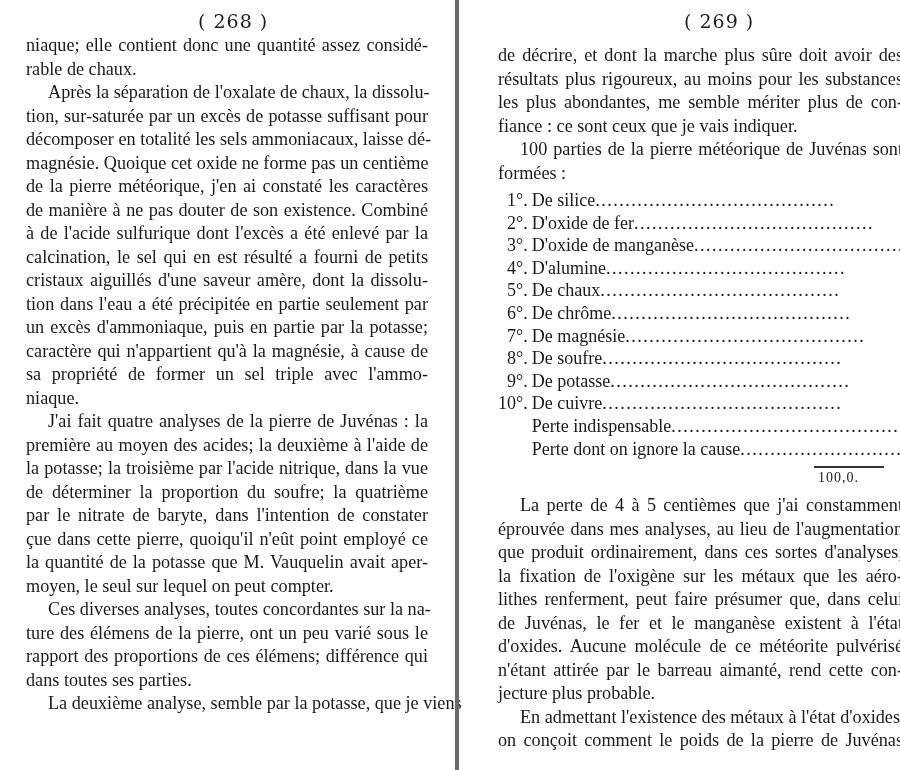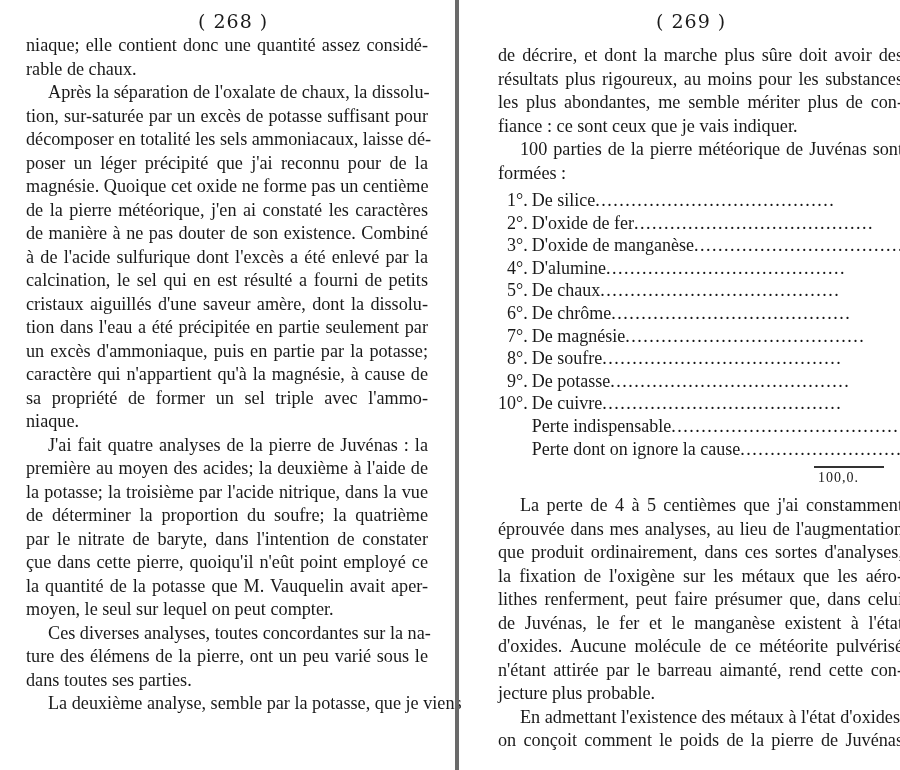--- a/index.html
+++ b/index.html
@@ -4,21 +4,21 @@
 <style>
   html, body { margin:0; padding:0; }
   body { width:900px; height:770px; background:#fff; overflow:hidden; position:relative;
          font-family:"DejaVu Serif","Liberation Serif",serif; color:#1a1a1a; }
   .page { position:absolute; top:0; height:770px; }
   #left-page { left:0; width:482px; }
   #right-page { left:462px; width:438px; }
   .gutter { position:absolute; left:455px; top:0; width:4px; height:770px; background:#6a6a6a; }
   .folio { position:absolute; top:10px; font-size:19px; letter-spacing:1px; }
   #left-page .folio { left:198px; }
-  #right-page .folio { left:194px; }
+  #right-page .folio { left:222px; }
   .body { position:absolute; font-family:"Liberation Serif","DejaVu Serif",serif; font-size:18.2px; line-height:23.5px; }
   #left-page .body { left:26px; top:34px; width:402px; }
   #right-page .body { left:36px; top:44px; width:405px; }
   .ln { white-space:nowrap; text-align:justify; text-align-last:justify; display:block; }
   .ln.last { text-align-last:left; }
   .ln.indent { padding-left:22px; }
   table.comp { border-collapse:collapse; margin:4px 0 0 0; font-size:18px; }
   table.comp td { padding:0; height:22.6px; line-height:22.6px; white-space:nowrap; }
   td.num { width:30px; text-align:right; padding-right:4px !important; }
   td.label { width:262px; overflow:hidden; }
@@ -30,21 +30,20 @@
 <body>
 
 <div id="left-page" class="page">
   <div class="folio">( 268 )</div>
   <div class="body" id="left-body">
       <span class="ln">niaque; elle contient donc une quantité assez considé-</span>
       <span class="ln last">rable de chaux.</span>
       <span class="ln indent">Après la séparation de l'oxalate de chaux, la dissolu-</span>
       <span class="ln">tion, sur-saturée par un excès de potasse suffisant pour</span>
       <span class="ln">décomposer en totalité les sels ammoniacaux, laisse dé-</span>
-      <span class="ln">poser un léger précipité que j'ai reconnu pour de la</span>
       <span class="ln">magnésie. Quoique cet oxide ne forme pas un centième</span>
       <span class="ln">de la pierre météorique, j'en ai constaté les caractères</span>
       <span class="ln">de manière à ne pas douter de son existence. Combiné</span>
       <span class="ln">à de l'acide sulfurique dont l'excès a été enlevé par la</span>
       <span class="ln">calcination, le sel qui en est résulté a fourni de petits</span>
       <span class="ln">cristaux aiguillés d'une saveur amère, dont la dissolu-</span>
       <span class="ln">tion dans l'eau a été précipitée en partie seulement par</span>
       <span class="ln">un excès d'ammoniaque, puis en partie par la potasse;</span>
       <span class="ln">caractère qui n'appartient qu'à la magnésie, à cause de</span>
       <span class="ln">sa propriété de former un sel triple avec l'ammo-</span>
@@ -52,20 +51,21 @@
       <span class="ln indent">J'ai fait quatre analyses de la pierre de Juvénas : la</span>
       <span class="ln">première au moyen des acides; la deuxième à l'aide de</span>
       <span class="ln">la potasse; la troisième par l'acide nitrique, dans la vue</span>
       <span class="ln">de déterminer la proportion du soufre; la quatrième</span>
       <span class="ln">par le nitrate de baryte, dans l'intention de constater</span>
       <span class="ln">çue dans cette pierre, quoiqu'il n'eût point employé ce</span>
       <span class="ln">la quantité de la potasse que M. Vauquelin avait aper-</span>
       <span class="ln last">moyen, le seul sur lequel on peut compter.</span>
       <span class="ln indent">Ces diverses analyses, toutes concordantes sur la na-</span>
       <span class="ln">ture des élémens de la pierre, ont un peu varié sous le</span>
+      <span class="ln">rapport des proportions de ces élémens; différence qui</span>
       <span class="ln last">dans toutes ses parties.</span>
       <span class="ln indent">La deuxième analyse, semble par la potasse, que je viens</span>
     </div>
 </div>
 
 <div class="gutter"></div>
 
 <div id="right-page" class="page">
   <div class="folio">( 269 )</div>
   <div class="body">

